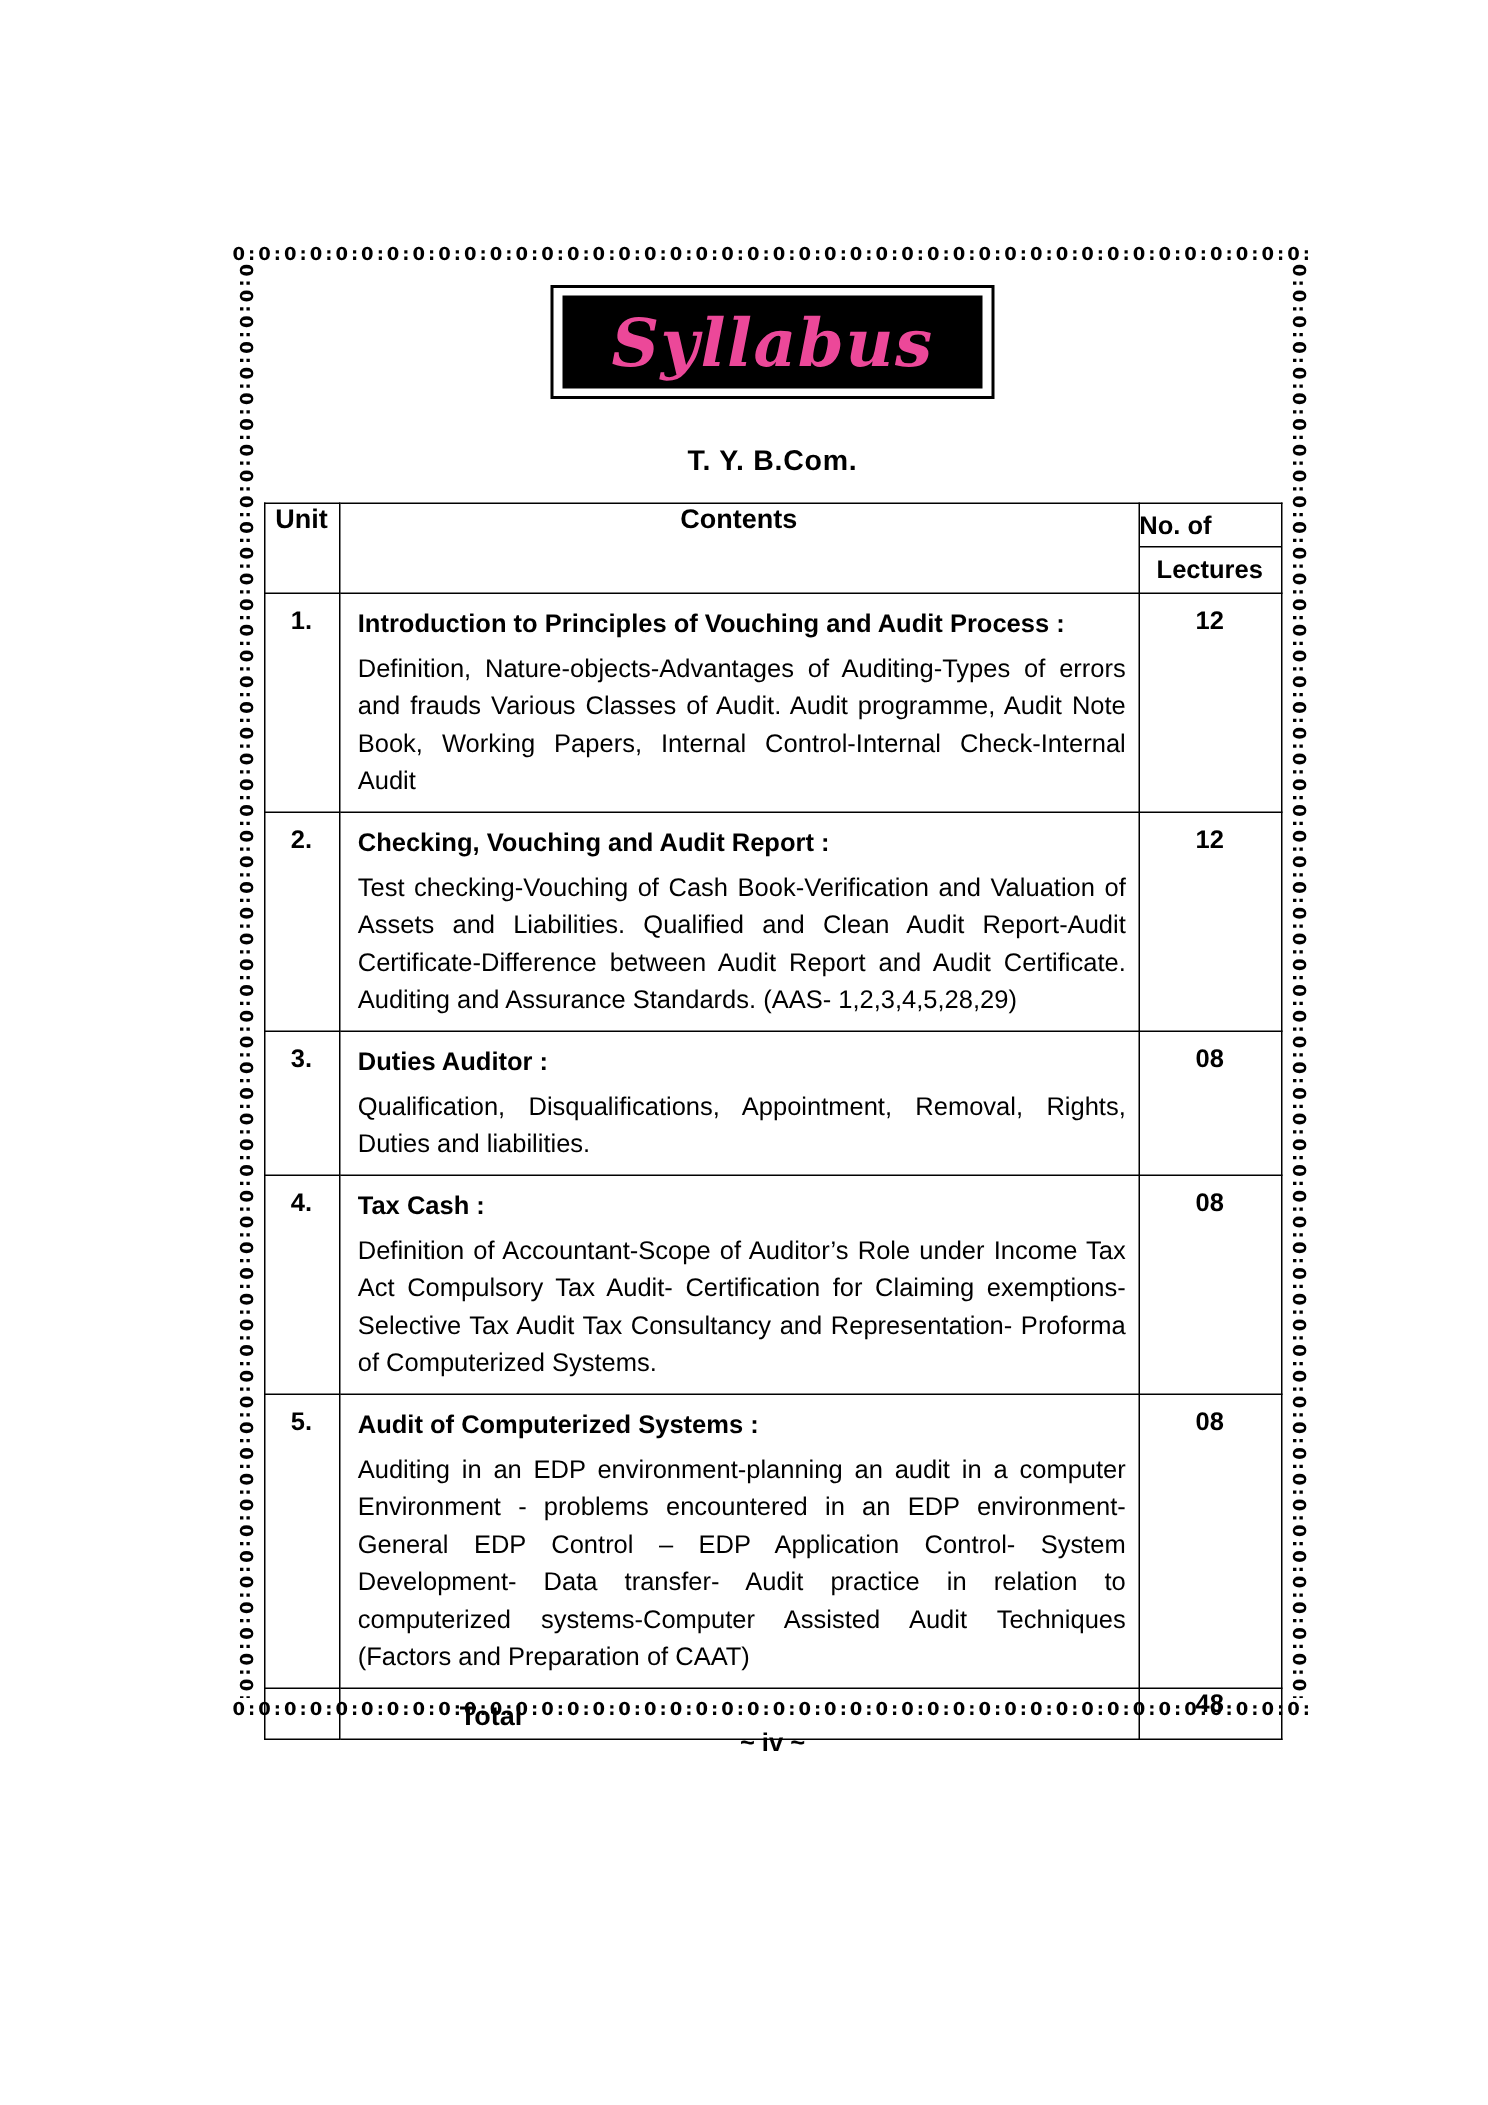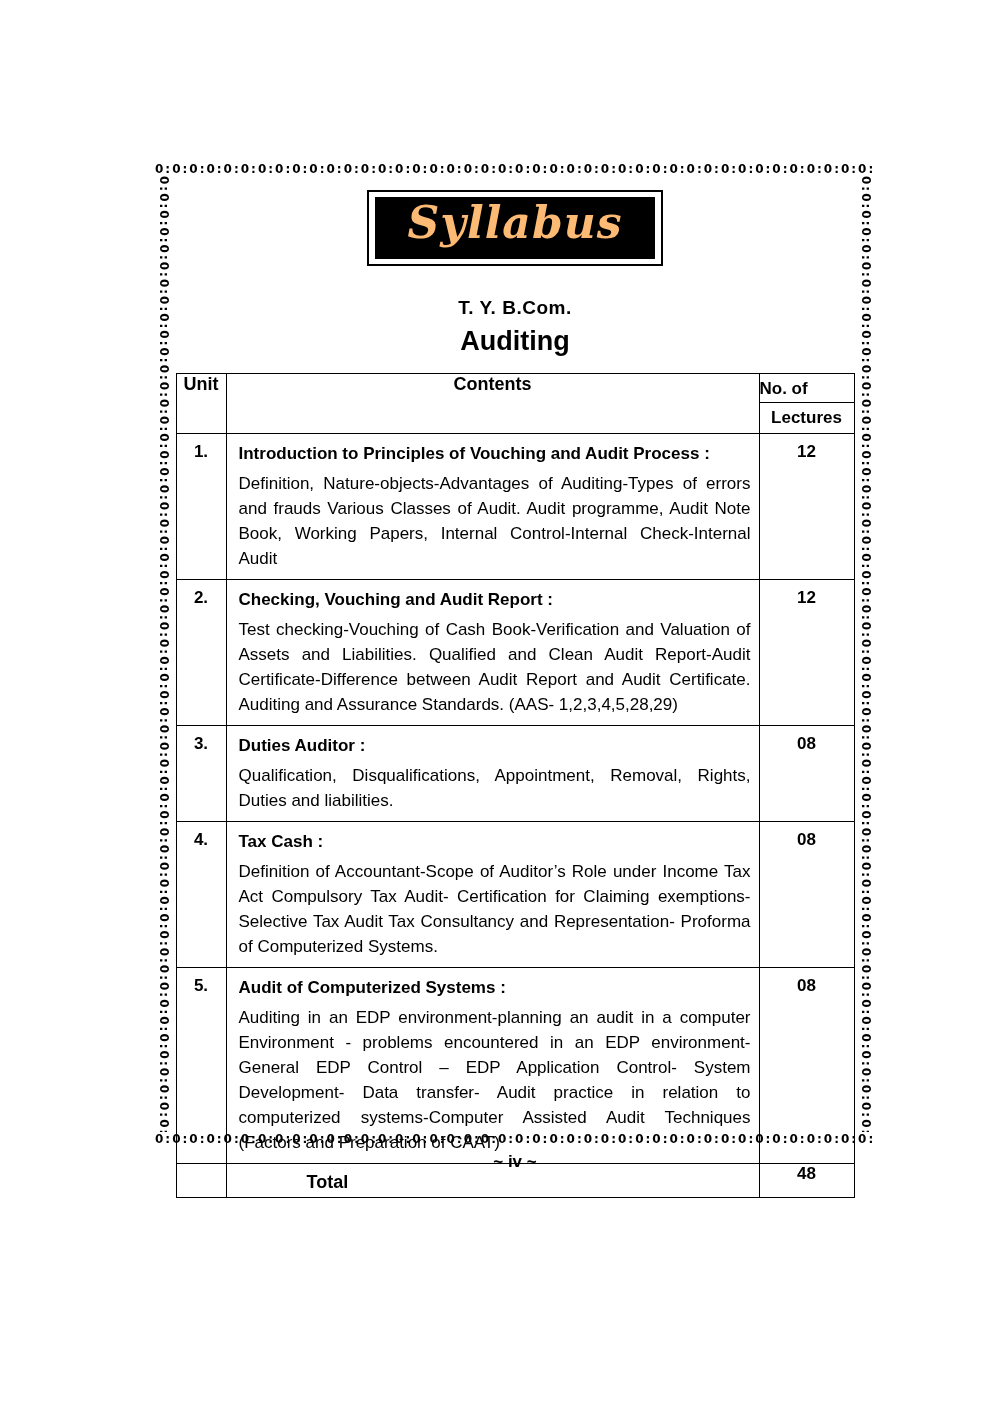--- a/index.html
+++ b/index.html
@@ -44,23 +44,23 @@
     border: 2px solid #000;
     margin: 12px auto 0 auto;
     display: flex;
     align-items: center;
     justify-content: center;
   }
   .syl-inner {
     width: 280px;
     height: 62px;
     background: #000;
-    color: #fdba74;
+    color: #ec4899;
     display: flex;
-    align-items: flex-start;
+    align-items: flex-end;
     justify-content: center;
   }
   .syl-text {
     font-family: "DejaVu Serif", serif;
     font-style: italic;
     font-weight: bold;
     font-size: 44px;
     letter-spacing: 1px;
     padding-bottom: 4px;
   }
@@ -179,21 +179,20 @@
 
     <div class="content">
 
       <div class="syl-outer">
         <div class="syl-inner">
           <span class="syl-text">Syllabus</span>
         </div>
       </div>
 
       <div class="course">T. Y. B.Com.</div>
-      <div class="subject">Auditing</div>
 
       <table class="syllabus">
         <colgroup>
           <col class="c-unit">
           <col class="c-contents">
           <col class="c-lect">
         </colgroup>
         <tbody>
             <tr class="head-row">
           <th class="h-unit">Unit</th>

